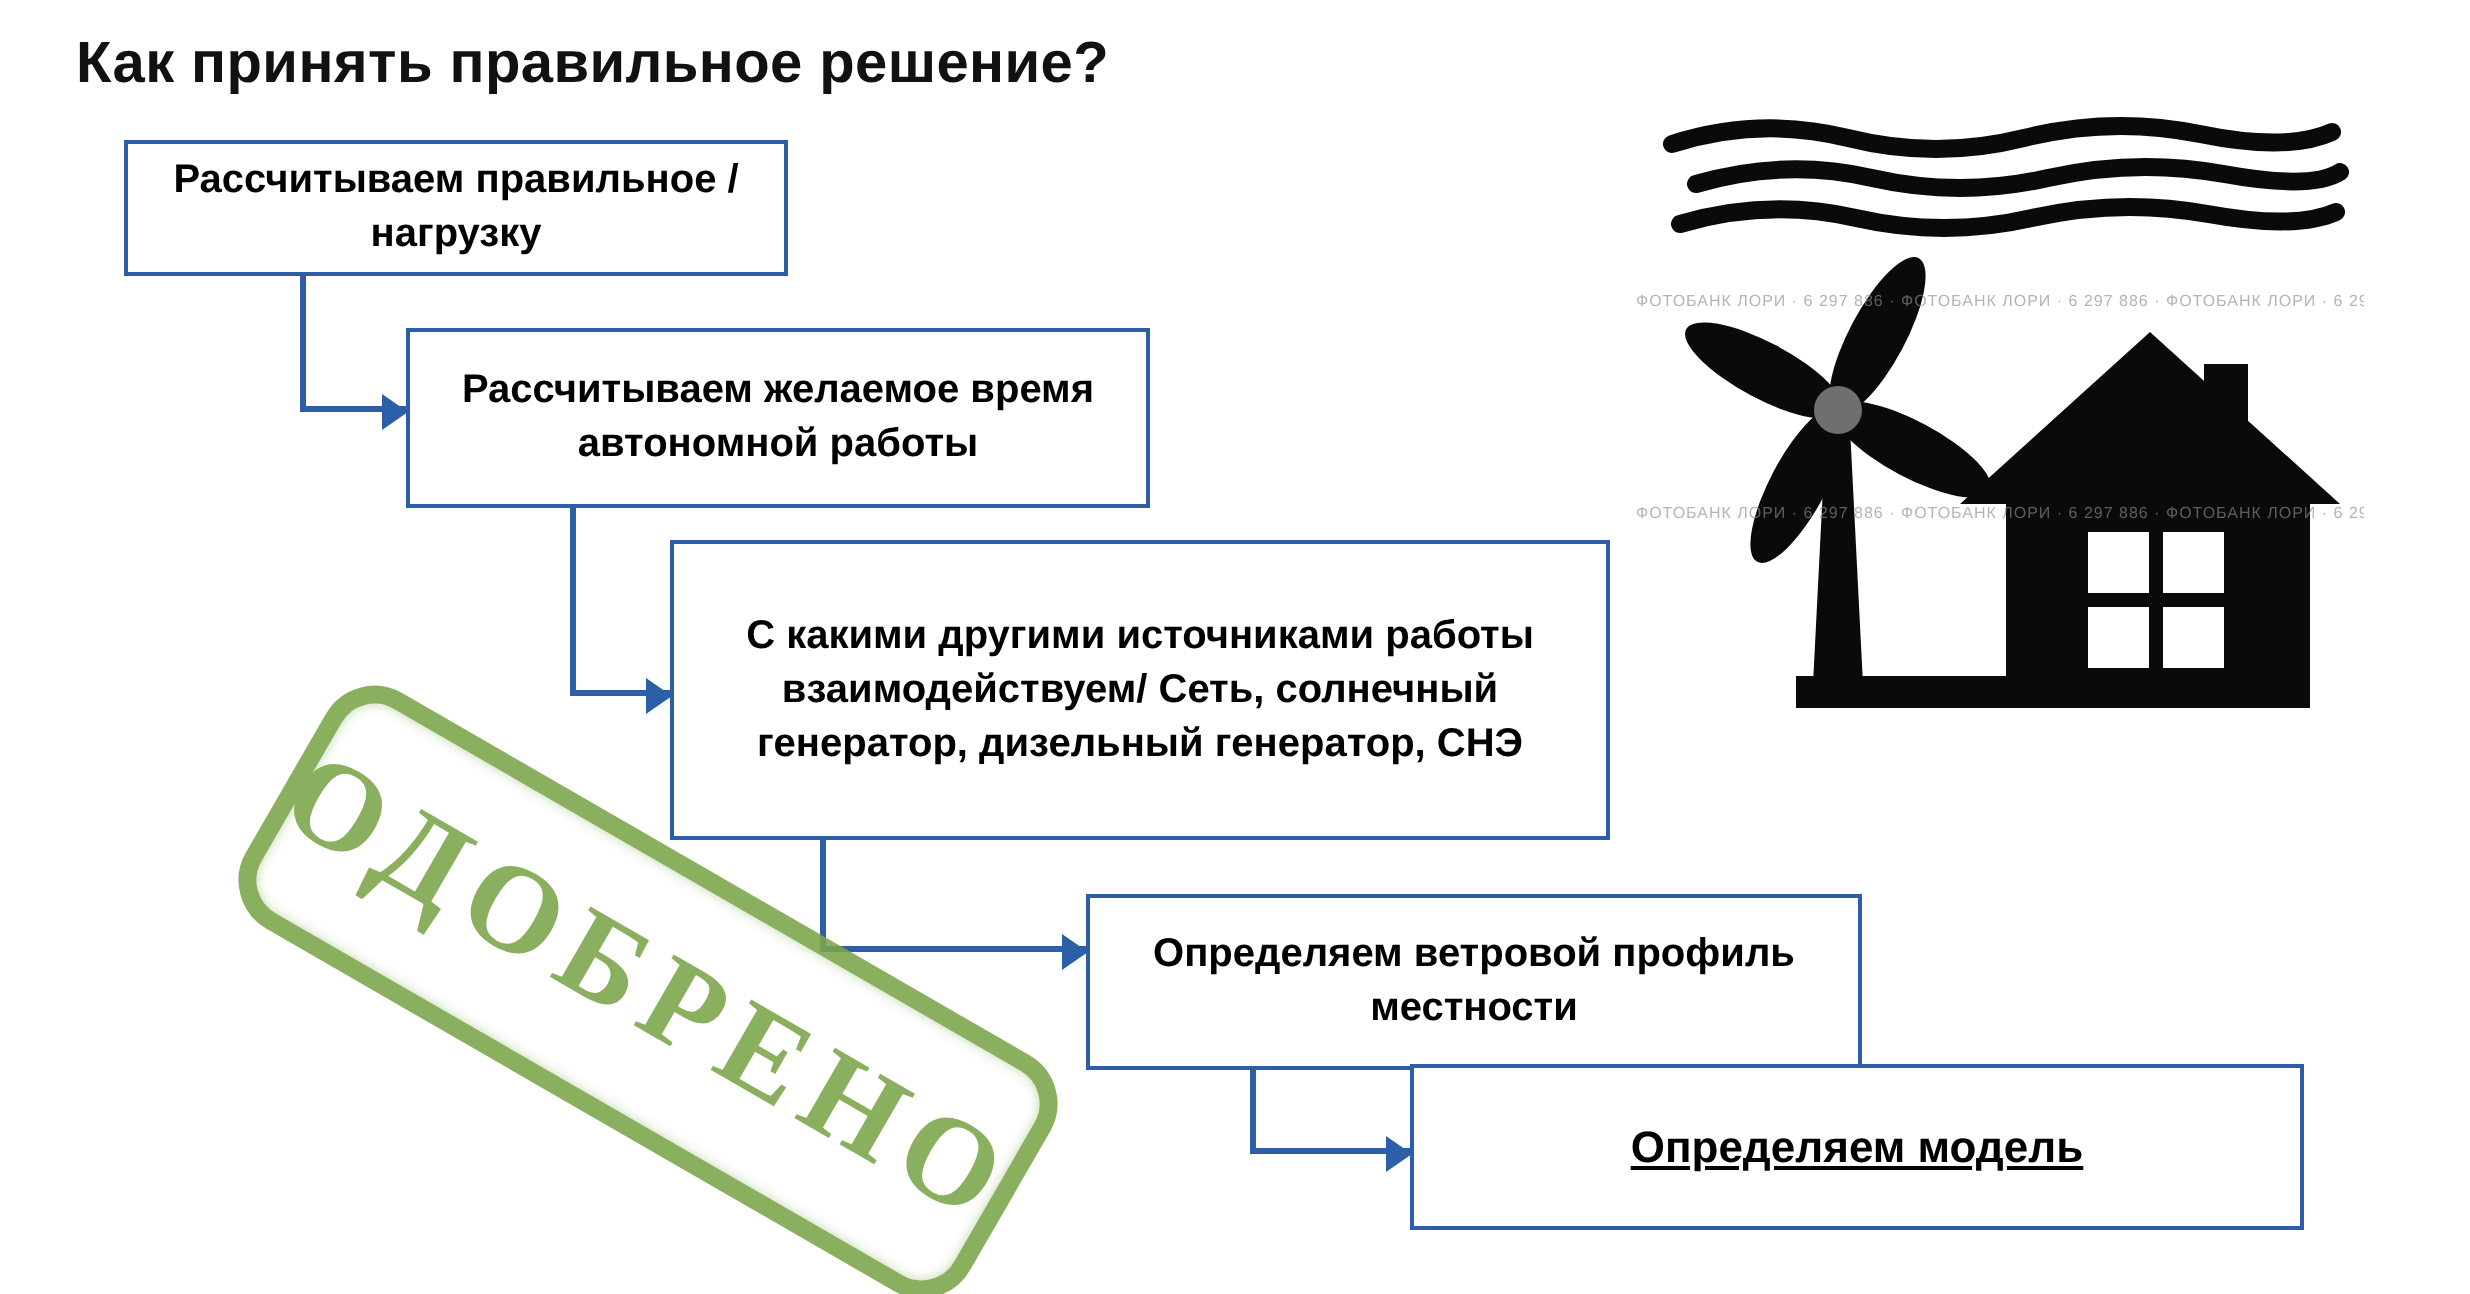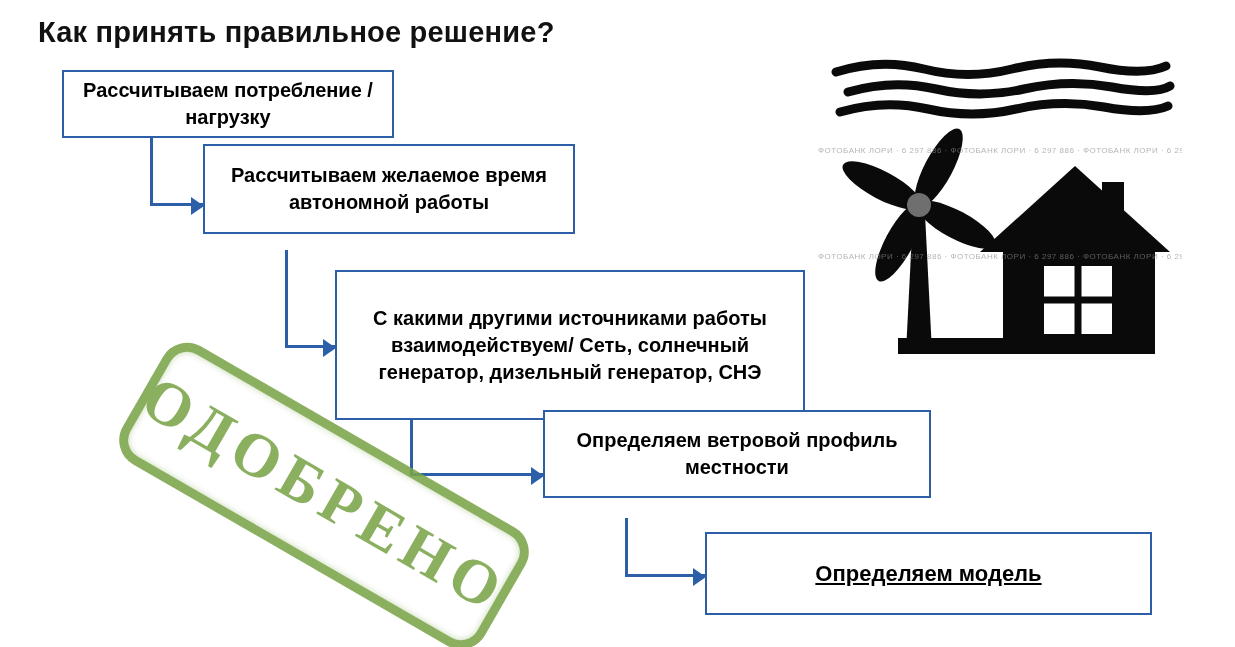--- a/index.html
+++ b/index.html
@@ -11,23 +11,23 @@
     position:absolute;left:38px;top:16px;
     font-size:29px;font-weight:bold;color:#111111;letter-spacing:.2px;
   }
   .flowbox{
     position:absolute;background:#ffffff;border:2.5px solid #2d5fa8;
     display:flex;align-items:center;justify-content:center;text-align:center;
     font-weight:bold;color:#000000;font-size:20px;line-height:1.35;
     padding:4px 14px;box-sizing:border-box;z-index:3;
   }
   .box1{left:62px;top:70px;width:332px;height:68px;}
-  .box2{left:203px;top:144px;width:372px;height:90px;justify-content:center;}
+  .box2{left:203px;top:164px;width:372px;height:90px;justify-content:center;}
   .box3{left:335px;top:270px;width:470px;height:150px;}
-  .box4{left:543px;top:410px;width:388px;height:88px;justify-content:flex-end;}
+  .box4{left:543px;top:447px;width:388px;height:88px;justify-content:flex-end;}
   .box5{left:705px;top:532px;width:447px;height:83px;font-size:22px;text-decoration:underline;}
   .conn{
     position:absolute;border-left:3px solid #2d5fa8;border-bottom:3px solid #2d5fa8;
     z-index:1;
   }
   .conn1{left:150px;top:138px;width:53px;height:65px;}
   .conn2{left:285px;top:250px;width:50px;height:95px;}
   .conn3{left:410px;top:420px;width:133px;height:53px;}
   .conn4{left:625px;top:518px;width:80px;height:56px;}
   .arrowhead{
@@ -62,21 +62,21 @@
   .wm2{left:818px;top:252px;}
 </style>
 </head>
 <body>
 
 <div id="stage">
 
   <div class="title">Как принять правильное решение?</div>
 
   <div class="flowbox box1">
-    <span>Рассчитываем потребление / нагрузку</span>
+    <span>Рассчитываем правильное / нагрузку</span>
   </div>
   <div class="flowbox box2">
     <span>Рассчитываем желаемое время автономной работы</span>
   </div>
   <div class="flowbox box3">
     <span>С какими другими источниками работы взаимодействуем/ Сеть, солнечный генератор, дизельный генератор, СНЭ</span>
   </div>
   <div class="flowbox box4">
     <span>Определяем ветровой профиль местности</span>
   </div>

